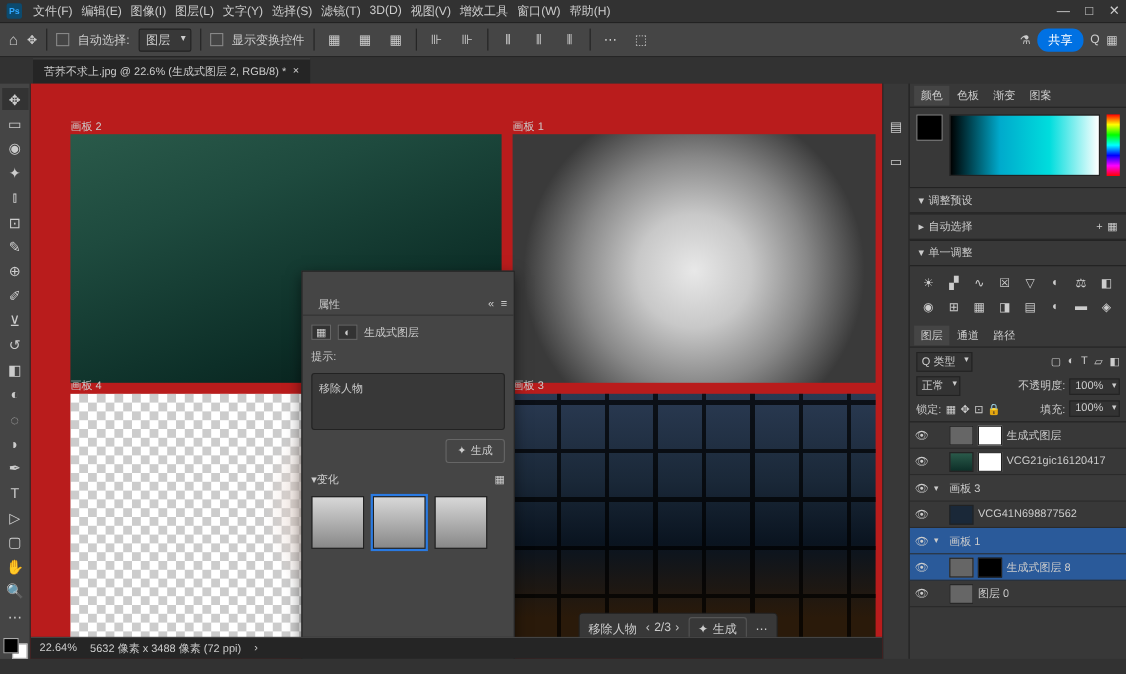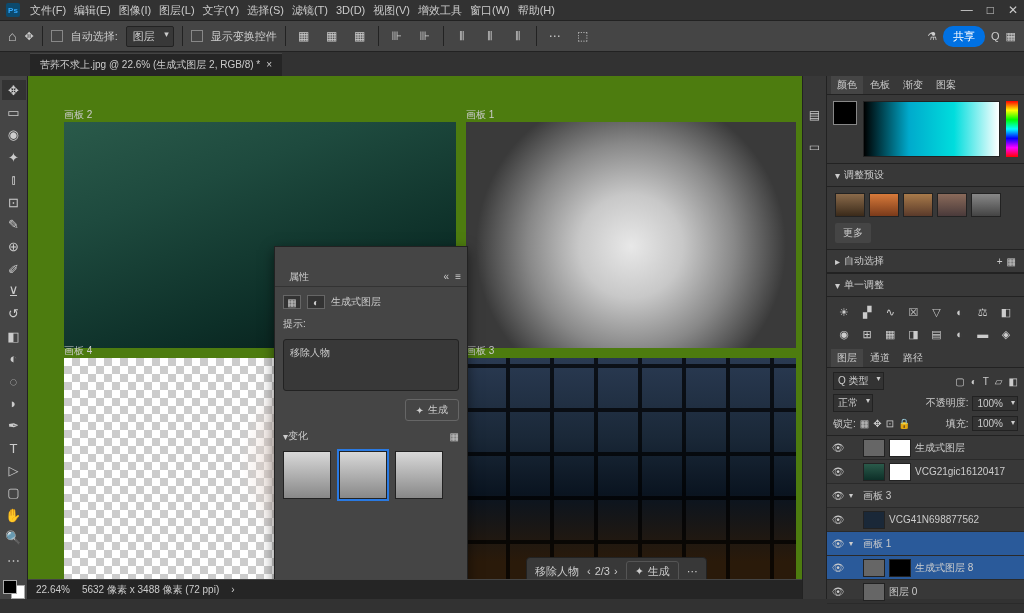--- a/index.html
+++ b/index.html
@@ -25,21 +25,21 @@
 .tab-bar .tab .close { font-size: 10px; }
 
 .main { display: flex; height: 523px; }
 .toolbox { width: 28px; background: #454545; border-right: 1px solid #222; display: flex; flex-direction: column; align-items: center; padding-top: 4px; gap: 2px; }
 .toolbox .tool { width: 24px; height: 24px; display: flex; align-items: center; justify-content: center; font-size: 13px; cursor: pointer; position: relative; }
 .toolbox .tool.sel { background: #333; }
 .toolbox .colors { margin-top: 8px; width: 22px; height: 22px; position: relative; }
 .toolbox .colors .fg { width: 14px; height: 14px; background: #000; border: 1px solid #aaa; position: absolute; }
 .toolbox .colors .bg { width: 14px; height: 14px; background: #fff; border: 1px solid #aaa; position: absolute; right: 0; bottom: 0; }
 
-.canvas-area { flex: 1; background: #4d7c0f; position: relative; overflow: hidden; }
+.canvas-area { flex: 1; background: #b91c1c; position: relative; overflow: hidden; }
 .artboards { position: absolute; left: 36px; top: 46px; display: grid; grid-template-columns: 392px 330px; grid-template-rows: 226px 226px; gap: 10px; }
 .ab-label { position: absolute; color: #ccc; font-size: 10px; top: -14px; left: 0; }
 .artboard { position: relative; }
 .ab-img { width: 100%; height: 100%; }
 .ab1 { background: linear-gradient(160deg, #2a5a4a 0%, #1e4a3e 30%, #0d2f28 70%, #051815 100%); }
 .ab2 { background: radial-gradient(circle at 50% 55%, #e8e8e8 0%, #c8c8c8 25%, #888 50%, #3a3a3a 75%); }
 .ab3 { background:
   repeating-conic-gradient(#ccc 0% 25%, #fff 0% 50%) 0 0 / 16px 16px;
 }
 .ab3::after { content: ""; position: absolute; right: 0; bottom: 0; width: 55%; height: 90%; background: radial-gradient(ellipse at 60% 40%, #f5e8e0 0%, #e8d5cc 40%, transparent 70%); }
@@ -297,30 +297,20 @@
     <div class="color-panel">
       <div class="swatch"></div>
       <div class="gradient"></div>
       <div class="hue"></div>
     </div>
 
     <div class="section-title">
       <span>▾</span>
       <span>调整预设</span>
     </div>
-    <div class="adjust-presets">
-      <div class="preset-row">
-        <div class="preset"></div>
-        <div class="preset" style="background:linear-gradient(#d87a3a,#7a3a1a)"></div>
-        <div class="preset" style="background:linear-gradient(#a87a4a,#5a3a2a)"></div>
-        <div class="preset" style="background:linear-gradient(#8a6a5a,#4a3a3a)"></div>
-        <div class="preset" style="background:linear-gradient(#888,#444)"></div>
-      </div>
-      <span class="more">更多</span>
-    </div>
     <div class="section-title">
       <span>▸</span>
       <span>自动选择</span>
       <span style="margin-left:auto">+</span>
       <span>▦</span>
     </div>
     <div class="section-title">
       <span>▾</span>
       <span>单一调整</span>
     </div>

